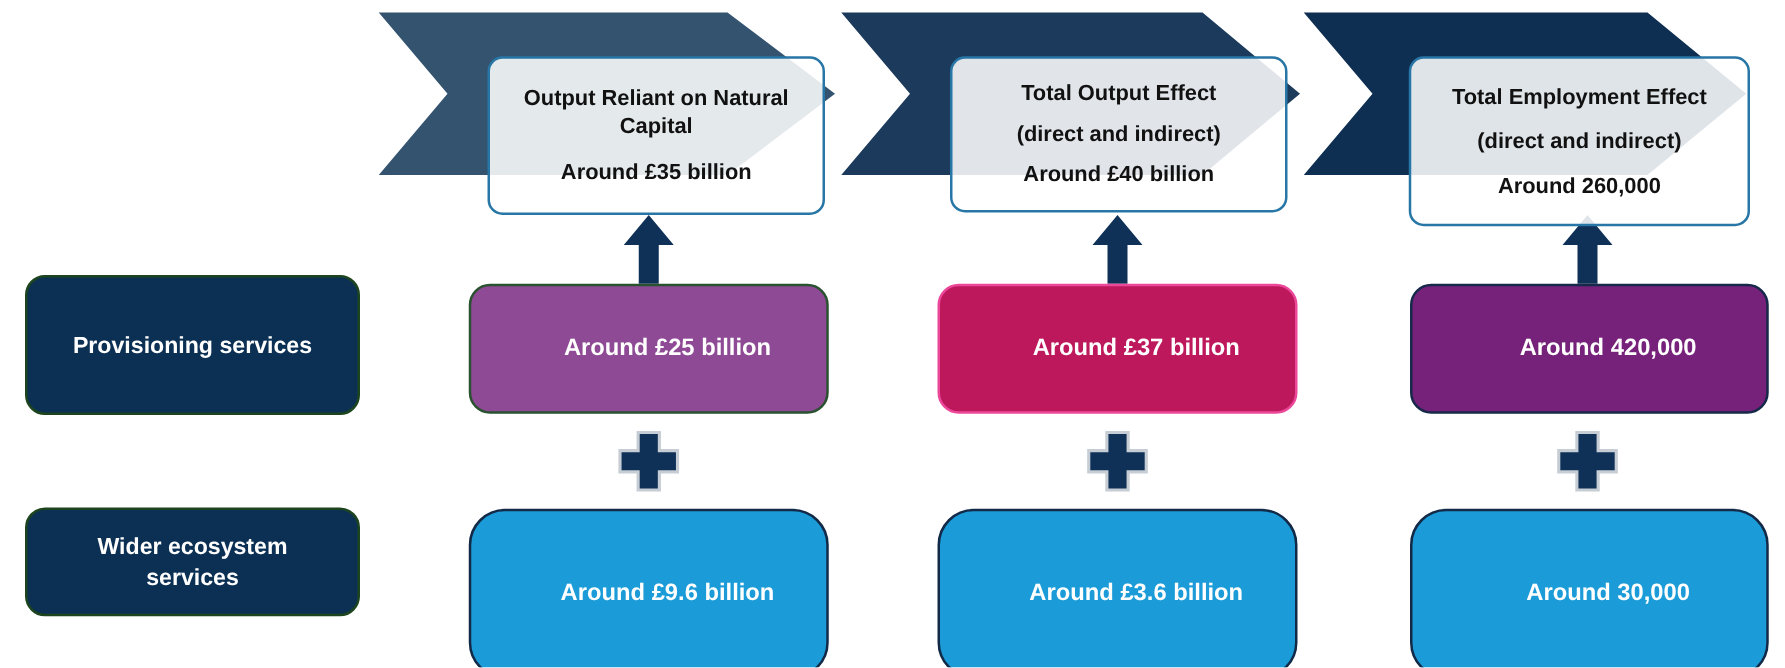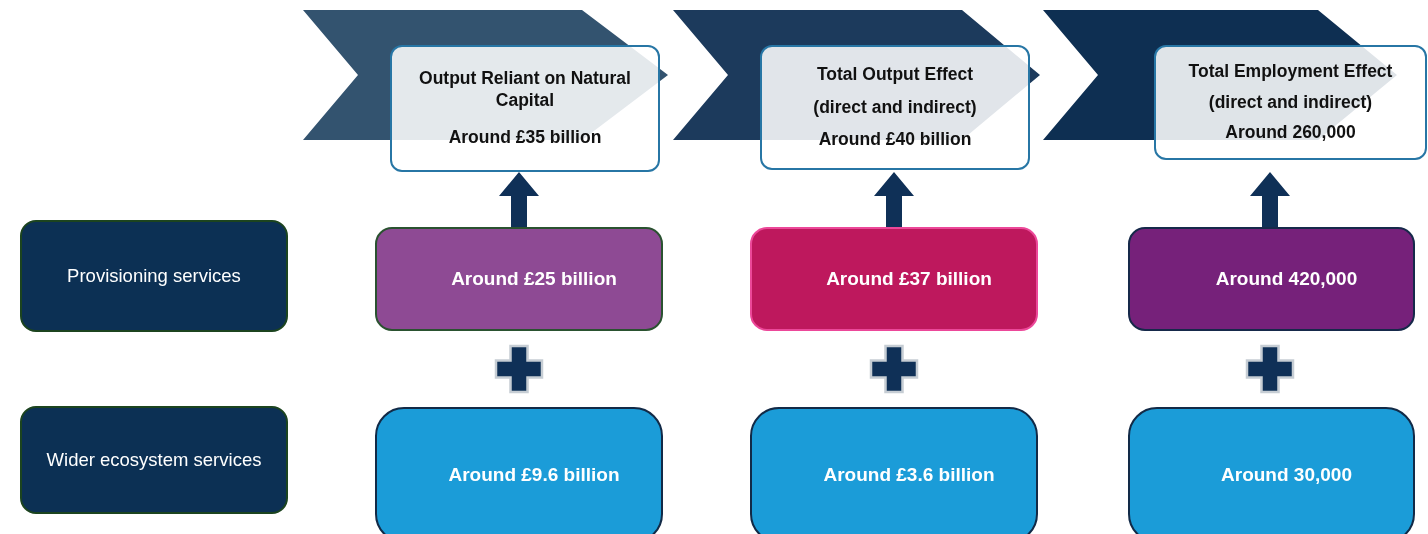--- a/index.html
+++ b/index.html
@@ -15,30 +15,30 @@
     border:2px solid #2776A5;border-radius:12px;
     display:flex;flex-direction:column;justify-content:space-evenly;align-items:center;
     text-align:center;color:#111111;font-weight:bold;font-size:17.5px;line-height:1.25;
     padding:6px 14px;
   }
   .callout .c-title{width:100%;}
   .callout .c-sub{width:100%;}
   .callout .c-value{width:100%;}
   #callout-1{left:390px;top:45px;width:270px;height:127px;}
   #callout-2{left:760px;top:45px;width:270px;height:125px;}
-  #callout-3{left:1154px;top:45px;width:273px;height:115px;}
+  #callout-3{left:1127px;top:45px;width:273px;height:136px;}
 
   .row-label{
     position:absolute;z-index:2;box-sizing:border-box;left:20px;width:268px;
     background:#0C3054;border:2.5px solid #1C441F;border-radius:16px;
     display:flex;align-items:center;justify-content:center;text-align:center;
-    color:#ffffff;font-weight:normal;font-size:18.5px;line-height:1.35;padding:0 20px;
+    color:#ffffff;font-weight:bold;font-size:18.5px;line-height:1.35;padding:0 20px;
   }
   #row-label-provisioning{top:220px;height:112px;}
-  #row-label-wider{top:406px;height:108px;}
+  #row-label-wider{top:406px;height:87px;}
 
   .value-box{
     position:absolute;z-index:2;box-sizing:border-box;
     display:flex;align-items:center;justify-content:center;text-align:center;
     color:#ffffff;font-weight:bold;font-size:19px;border-radius:17px;padding-left:30px;
   }
   .prov-row{top:227px;height:104px;}
   .wider-row{top:407px;height:136px;border-radius:29px;}
   .col1{left:375px;width:288px;}
   .col2{left:750px;width:288px;}

